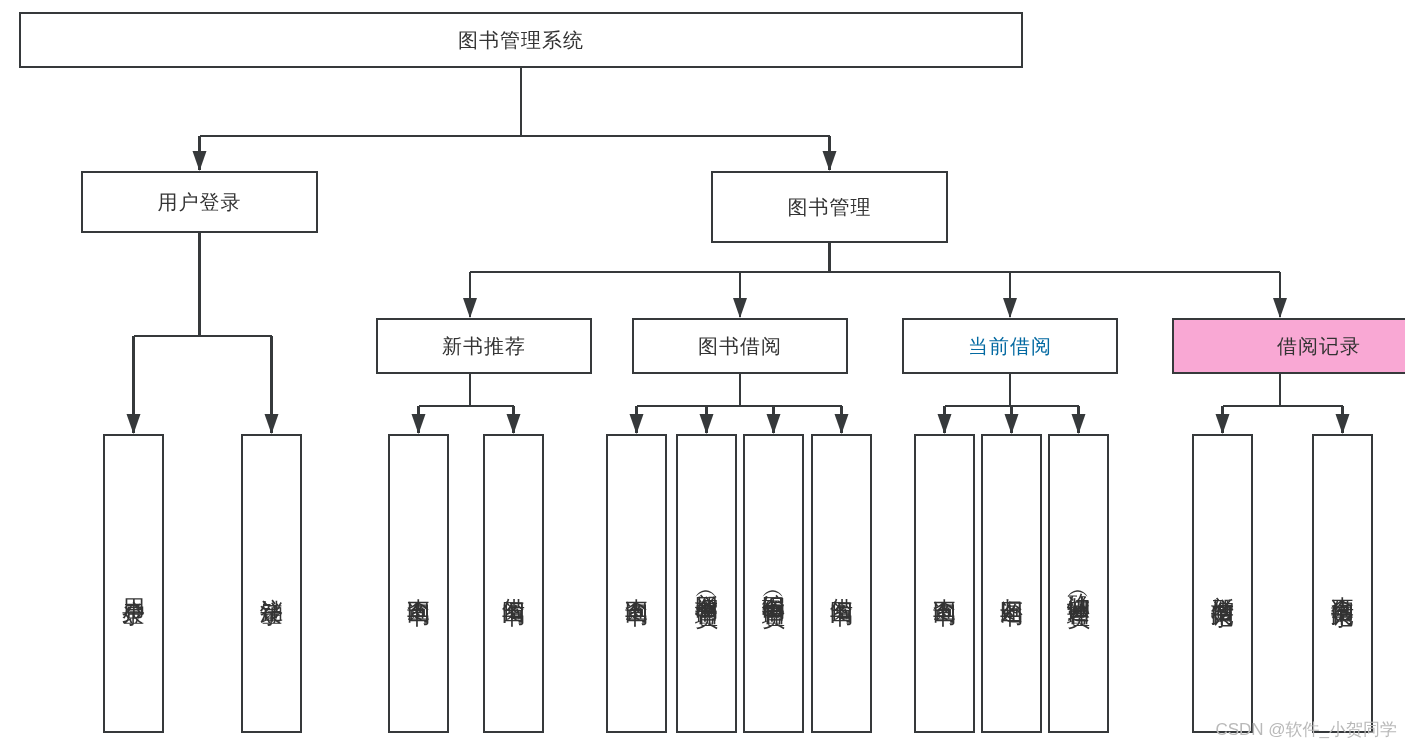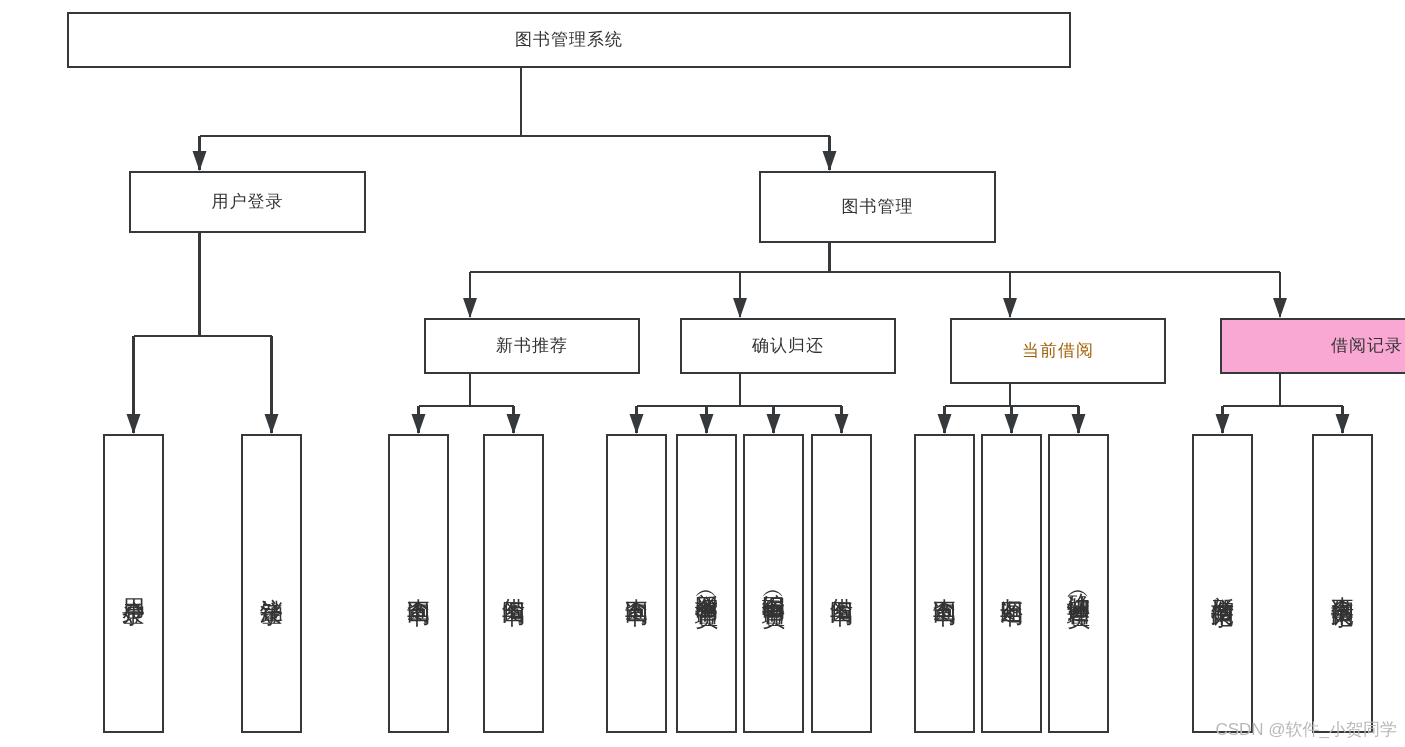--- a/index.html
+++ b/index.html
@@ -30,24 +30,23 @@
     border: 2.5px solid #36393b;
     background: #ffffff;
     color: #333333;
     display: flex;
     align-items: center;
     justify-content: center;
     text-align: center;
     z-index: 2;
   }
   .node.horiz {
-    font-size: 17px;
+    font-size: 20px;
     letter-spacing: 1px;
     line-height: 1.2;
-    margin-left: 48px;
   }
   .node.vert {
     writing-mode: vertical-rl;
     text-orientation: upright;
     font-size: 23px;
     line-height: 1.25;
     letter-spacing: 2px;
     padding: 6px 0;
   }
   .node.vert .vtext {
@@ -134,23 +133,23 @@
       <div class="node horiz" style="left: 81px; top: 171px; width: 237px; height: 62px; border-color: rgb(54, 57, 59); background: rgb(255, 255, 255); color: rgb(51, 51, 51);">
         <span class="htext">用户登录</span>
       </div>
       <div class="node horiz" style="left: 711px; top: 171px; width: 237px; height: 72px; border-color: rgb(54, 57, 59); background: rgb(255, 255, 255); color: rgb(51, 51, 51);">
         <span class="htext">图书管理</span>
       </div>
       <div class="node horiz" style="left: 376px; top: 318px; width: 216px; height: 56px; border-color: rgb(54, 57, 59); background: rgb(255, 255, 255); color: rgb(51, 51, 51);">
         <span class="htext">新书推荐</span>
       </div>
       <div class="node horiz" style="left: 632px; top: 318px; width: 216px; height: 56px; border-color: rgb(54, 57, 59); background: rgb(255, 255, 255); color: rgb(51, 51, 51);">
-        <span class="htext">确认归还</span>
+        <span class="htext">图书借阅</span>
       </div>
-      <div class="node horiz" style="left: 902px; top: 318px; width: 216px; height: 66px; border-color: rgb(54, 57, 59); background: rgb(255, 255, 255); color: #a16207; align-items: center;">
+      <div class="node horiz" style="left: 902px; top: 318px; width: 216px; height: 56px; border-color: rgb(54, 57, 59); background: rgb(255, 255, 255); color: #0369a1; align-items: center;">
         <span class="htext">当前借阅</span>
       </div>
       <div class="node horiz" style="left: 1172px; top: 318px; width: 250px; height: 56px; border-color: rgb(54, 57, 59); background: #f9a8d4; color: rgb(51, 51, 51); padding-left: 44px;">
         <span class="htext">借阅记录</span>
       </div>
       <div class="node vert" style="left: 103px; top: 434px; width: 61px; height: 299px; border-color: rgb(54, 57, 59); background: rgb(255, 255, 255); color: rgb(51, 51, 51);">
         <span class="vtext">用户登录</span>
       </div>
       <div class="node vert" style="left: 241px; top: 434px; width: 61px; height: 299px; border-color: rgb(54, 57, 59); background: rgb(255, 255, 255); color: rgb(51, 51, 51);">
         <span class="vtext">注销登录</span>

